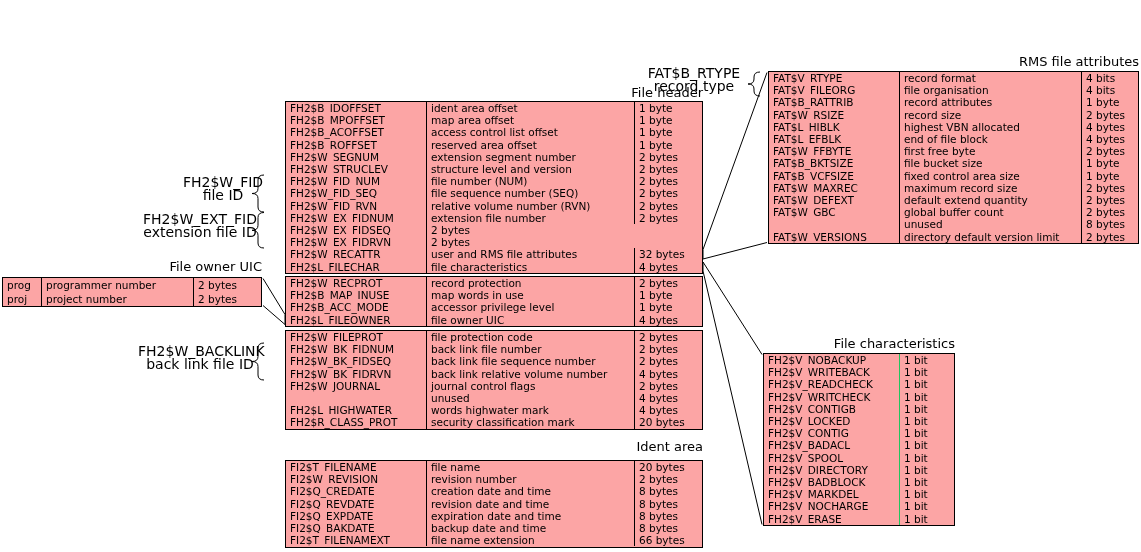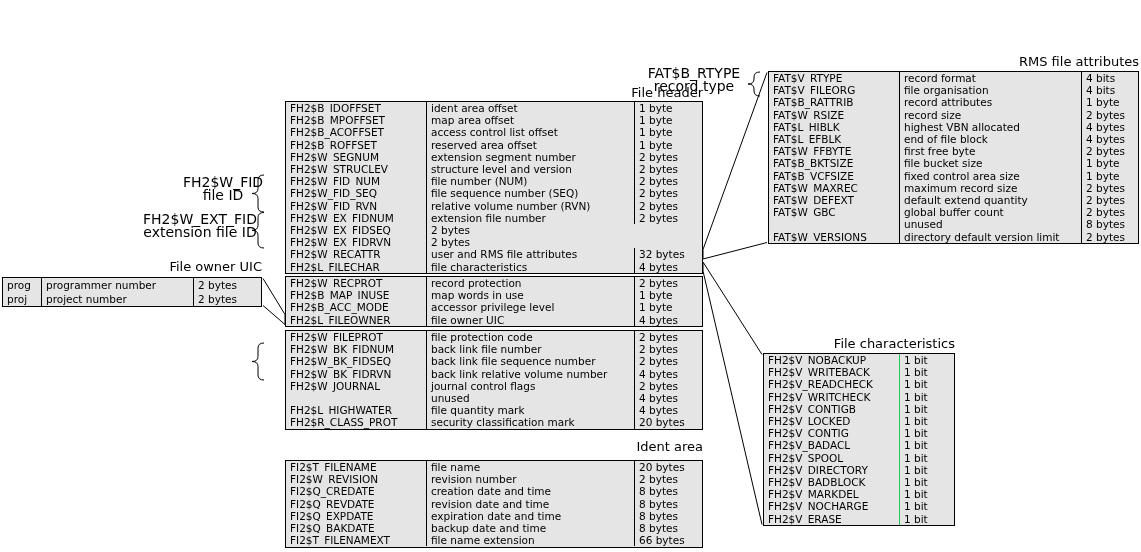--- a/index.html
+++ b/index.html
@@ -1,20 +1,20 @@
 <!DOCTYPE html>
 <html><head>
 <meta charset="utf-8">
 <style>
   html,body{margin:0;padding:0;background:#fff}
   .canvas{position:relative;width:1141px;height:552px;background:#fff;
           font-family:"DejaVu Sans","Liberation Sans",sans-serif;color:#000;overflow:hidden}
   .overlay{position:absolute;left:0;top:0;width:1141px;height:552px;pointer-events:none}
   .overlay path,.overlay polyline{fill:none;stroke:#000;stroke-width:1}
-  .tbl{position:absolute;border:1px solid #000;box-sizing:border-box;background:#e5e5e5}
+  .tbl{position:absolute;border:1px solid #000;box-sizing:border-box;background:#fca5a5}
   .trow{display:flex;height:12.2px}
   .rh14 .trow{height:14px}
   .tcell{display:flex;align-items:center;box-sizing:border-box;padding-left:4px;
          white-space:nowrap;overflow:hidden;font-size:10.5px}
   .cols-main .c0{width:140px}
   .cols-main .c1{width:208px;border-left:1px solid #000}
   .cols-main .c2{flex:1;border-left:1px solid #000}
   .cols-rms .c0{width:130px}
   .cols-rms .c1{width:182px;border-left:1px solid #000}
   .cols-rms .c2{flex:1;border-left:1px solid #000}
@@ -50,20 +50,24 @@
   <div class="ttl" style="left:2px;top:259px;width:260px">File owner UIC</div>
 
   <div class="glabel" style="left:168px;top:176px;width:110px">
     <div>FH2$W_FID</div>
     <div>file ID</div>
   </div>
   <div class="glabel" style="left:140px;top:213px;width:120px">
     <div>FH2$W_EXT_FID</div>
     <div>extension file ID</div>
   </div>
+  <div class="glabel" style="left:138px;top:345px;width:124px">
+    <div>FH2$W_BACKLINK</div>
+    <div>back link file ID</div>
+  </div>
   <div class="glabel" style="left:640px;top:67px;width:108px">
     <div>FAT$B_RTYPE</div>
     <div>record type</div>
   </div>
 
   <div class="tbl cols-main" style="left:285px;top:101px;width:418px;height:173px">
       <div class="trow">
         <div class="tcell c0">FH2$B_IDOFFSET</div>
         <div class="tcell c1">ident area offset</div>
         <div class="tcell c2">1 byte</div>
@@ -180,21 +184,21 @@
         <div class="tcell c1">journal control flags</div>
         <div class="tcell c2">2 bytes</div>
       </div>
       <div class="trow">
         <div class="tcell c0"></div>
         <div class="tcell c1">unused</div>
         <div class="tcell c2">4 bytes</div>
       </div>
       <div class="trow">
         <div class="tcell c0">FH2$L_HIGHWATER</div>
-        <div class="tcell c1">file quantity mark</div>
+        <div class="tcell c1">words highwater mark</div>
         <div class="tcell c2">4 bytes</div>
       </div>
       <div class="trow">
         <div class="tcell c0">FH2$R_CLASS_PROT</div>
         <div class="tcell c1">security classification mark</div>
         <div class="tcell c2">20 bytes</div>
       </div>
     </div>
   <div class="tbl cols-main" style="left:285px;top:460px;width:418px;height:88px">
       <div class="trow">

